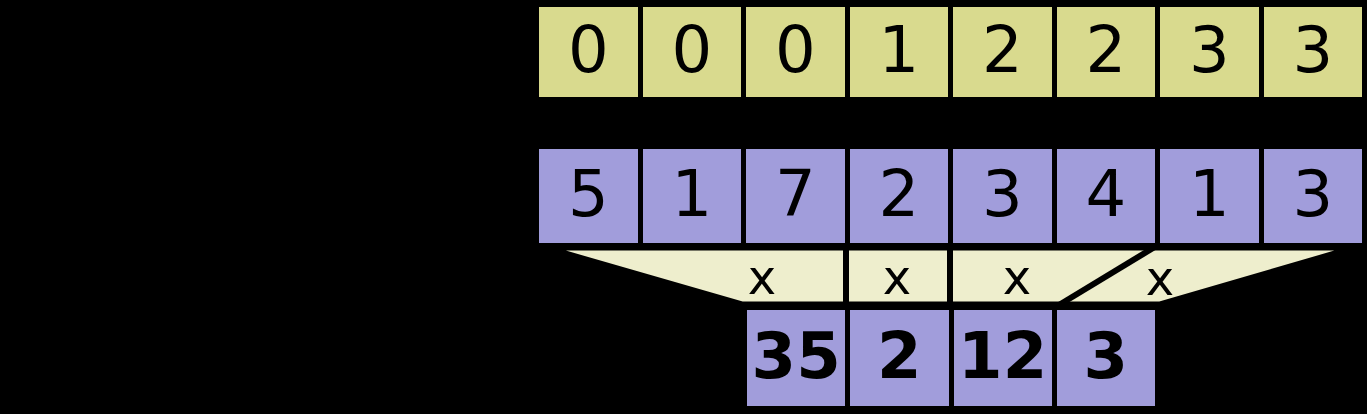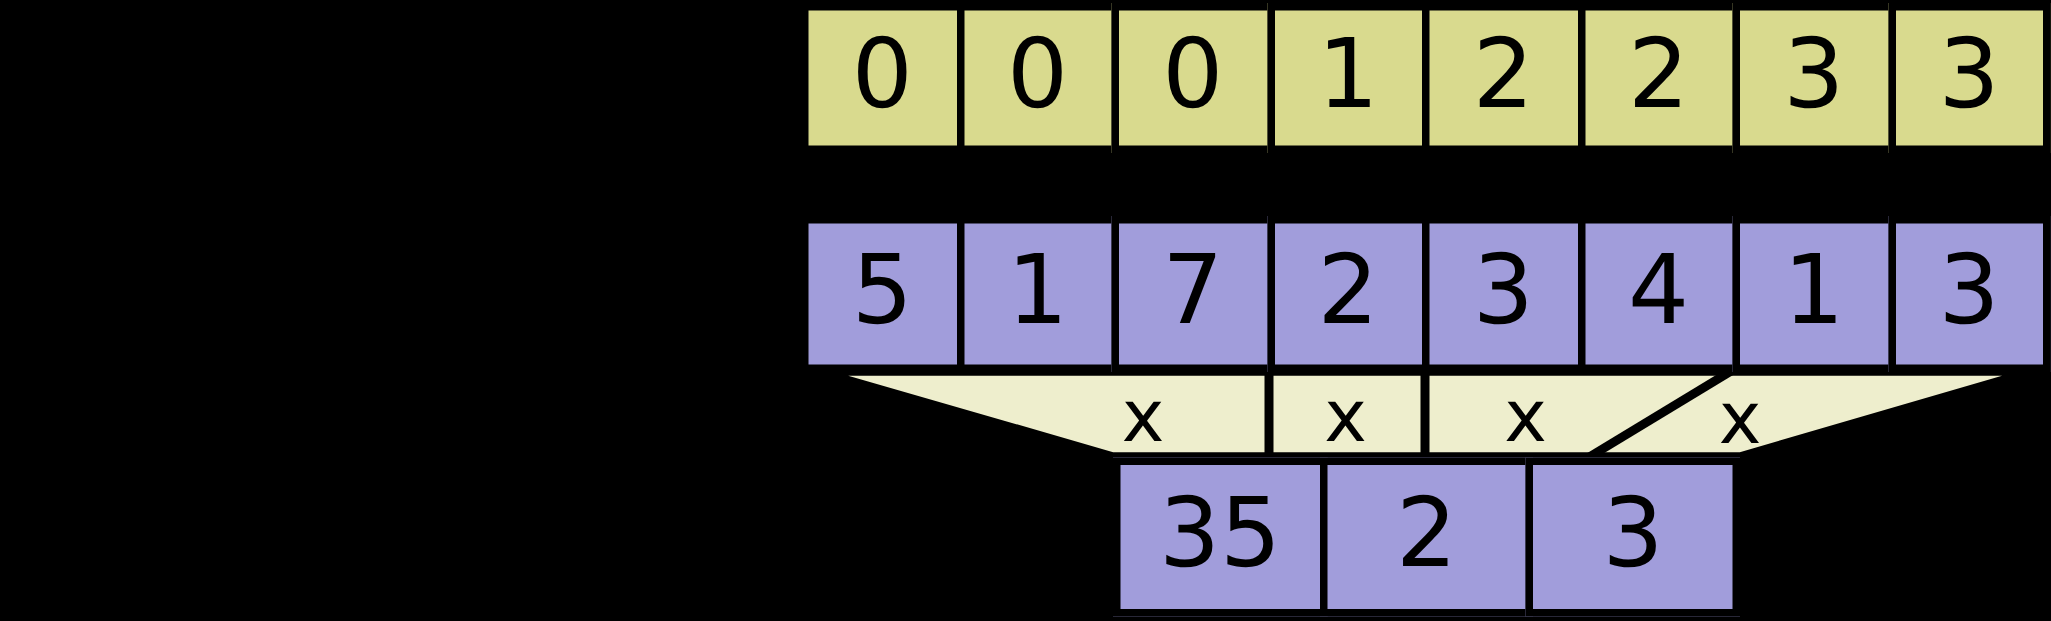--- a/index.html
+++ b/index.html
@@ -49,21 +49,21 @@
   .row-keys .cell { background: var(--keys-cell); }
   .row-values {
     left: 534px; top: 144px;
     width: 833px; height: 104px;
   }
   .row-values .cell { background: var(--values-cell); }
   .row-results {
     left: 742px; top: 305px;
     width: 418px; height: 106px;
   }
-  .row-results .cell { background: var(--values-cell); }
+  .row-results .cell { background: var(--values-cell); font-weight: bold; }
   #funnel-svg {
     position: absolute;
     left: 0; top: 0;
     width: 1367px;
     height: 414px;
   }
   #funnel-svg text {
     font-family: "DejaVu Sans", "Liberation Sans", sans-serif;
     font-size: 48px;
     fill: var(--text);
@@ -104,16 +104,17 @@
     <div class="cell">2</div>
     <div class="cell">3</div>
     <div class="cell">4</div>
     <div class="cell">1</div>
     <div class="cell">3</div>
   </div>
 
   <div class="row row-results">
     <div class="cell">35</div>
     <div class="cell">2</div>
+    <div class="cell">12</div>
     <div class="cell">3</div>
   </div>
 
 </div>
 
 </body></html>

